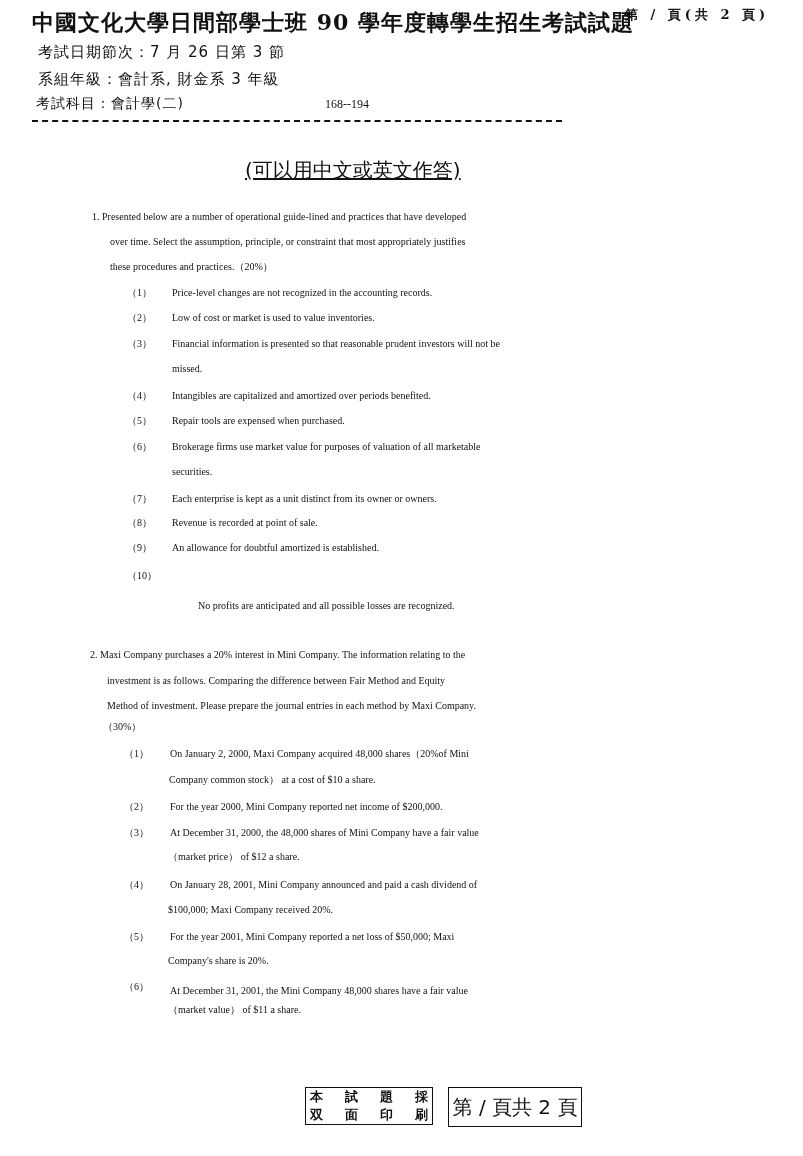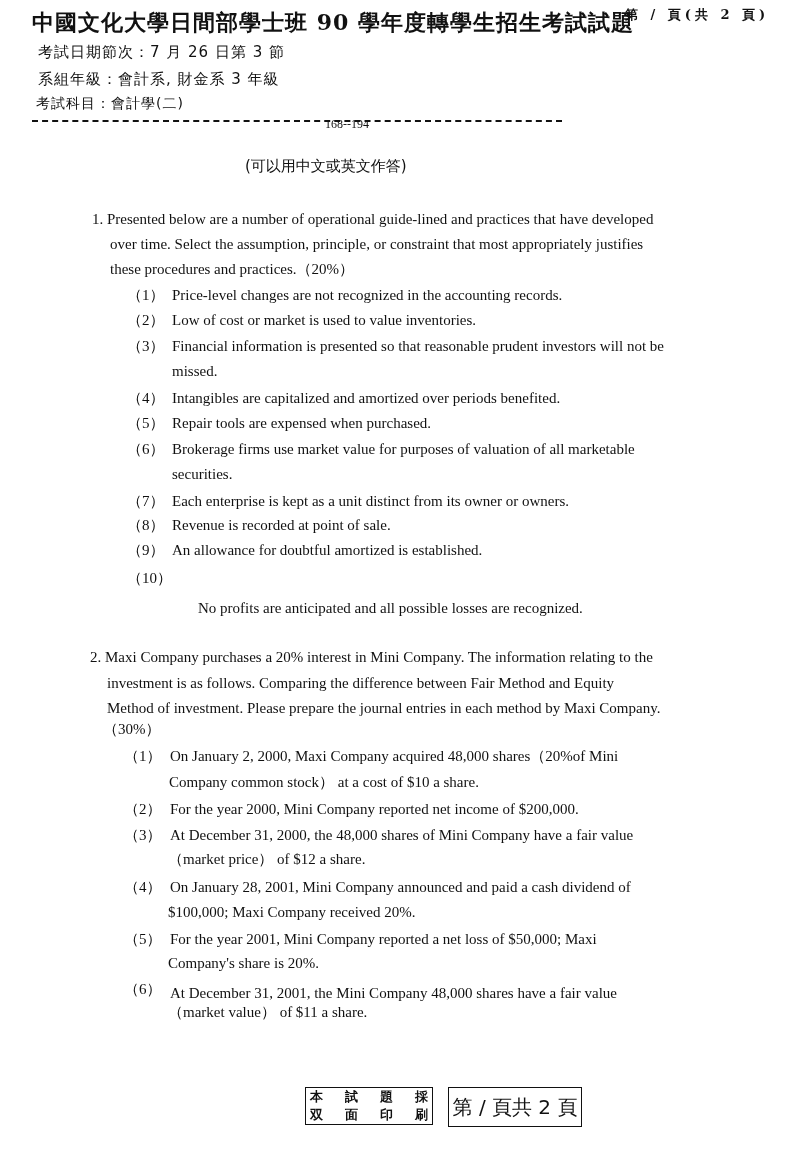--- a/index.html
+++ b/index.html
@@ -17,30 +17,31 @@
       font-family: "DejaVu Serif", serif; letter-spacing: 4px;
     }
     .hdr-small {
       left: 38px; font-size: 15px; font-family: "DejaVu Sans", sans-serif;
       letter-spacing: 1px;
     }
     .hdr-subject {
       left: 36px; top: 95px; font-size: 14px; font-family: "DejaVu Sans", sans-serif;
       letter-spacing: 1px;
     }
-    .hdr-code { left: 325px; top: 97px; font-size: 12px; margin-top: 20px; }
+    .hdr-code { left: 325px; top: 97px; font-size: 12px; }
     .dash-rule {
       left: 32px; top: 120px; width: 530px; height: 0;
       border-top: 2px dashed #111;
     }
     .instruction {
-      left: 245px; top: 157px; font-size: 15px;
+      left: 245px; top: 157px; font-size: 20px;
       font-family: "DejaVu Sans", sans-serif;
+      text-decoration: underline;
     }
-    .q-line { font-size: 15px; line-height: 1; }
+    .q-line { font-size: 10px; line-height: 1; }
     .footer-box {
       position: absolute; border: 1.5px solid #111; background: #fff;
       font-family: "DejaVu Serif", serif;
     }
     .fb1 {
       left: 305px; top: 1087px; width: 126px; height: 36px;
       font-size: 13px; font-weight: bold;
     }
     .fb1 .row { display: flex; justify-content: space-between; padding: 1px 4px; line-height: 16px; }
     .fb2 {

